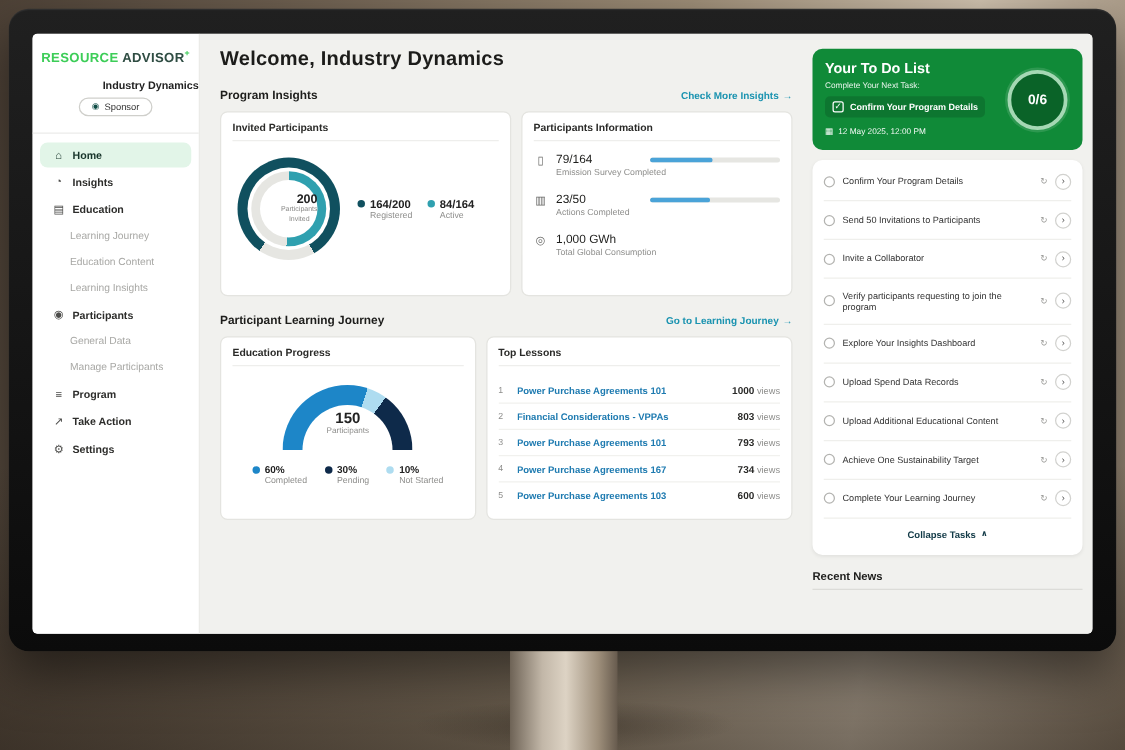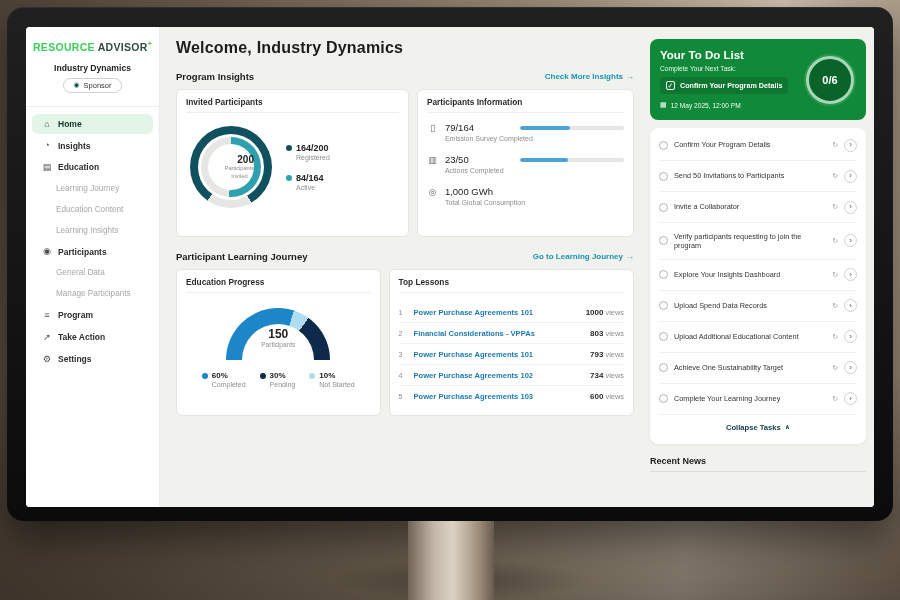--- a/index.html
+++ b/index.html
@@ -18,21 +18,21 @@
   .screen{position:absolute;left:19px;top:20px;right:19px;bottom:14px;background:#fff;
     border-radius:4px;overflow:hidden;display:flex;}
   .stand{position:absolute;left:408px;top:521px;width:86px;height:79px;
     background:linear-gradient(90deg,#6e6356 0%,#c2b7a8 30%,#ddd3c4 52%,#9e8f7b 82%,#675b4e 100%);}
   .stand-shadow{position:absolute;left:330px;top:560px;width:260px;height:40px;
     background:radial-gradient(ellipse at center,rgba(30,24,18,.35),transparent 70%);}
   
   .sidebar{width:134px;background:#fff;border-right:1px solid #ebebe8;padding-top:13px;flex-shrink:0;display:flex;flex-direction:column}
   .logo{text-align:center;font-weight:bold;font-size:10.5px;letter-spacing:.3px;white-space:nowrap}
   .logo .p1{color:#3dcd58}.logo .p2{color:#2f4d43}.logo sup{color:#3dcd58;font-size:7px;font-weight:bold}
-  .org-name{text-align:center;font-size:8.6px;font-weight:bold;color:#222;margin-top:10px}
+  .org-name{text-align:right;font-size:8.6px;font-weight:bold;color:#222;margin-top:10px}
   .badge{margin:5px auto 3px;display:flex;align-items:center;gap:4px;width:max-content;border:1px solid #cfcfcb;border-radius:10px;padding:2px 9px;font-size:7.5px;color:#333;cursor:pointer;background:#fff}
   .badge-icon{color:#0f4d46;font-size:7px}
   .side-divider{border-bottom:1px solid #ececea;margin:10px 0 6px}
   .nav-item{display:flex;align-items:center;gap:6px;padding:5px 10px;margin:1px 6px;font-size:8.5px;color:#2d2d2b;font-weight:600;border-radius:6px;cursor:pointer;line-height:1.2}
   .nav-icon{width:10px;font-size:9px;color:#4c4c4a;text-align:center;font-weight:400;flex-shrink:0}
   .nav-item.sub{padding-left:24px;color:#a8a8a5;font-weight:400;font-size:8.2px}
   .nav-item.active{background:#e2f5e8;color:#17342a}
   .nav-item.active .nav-icon{color:#17342a}
   
   .content{flex:1;background:#f1f1ee;display:flex;min-width:0}
@@ -52,21 +52,21 @@
   .row1 .card{min-height:148px}.row2 .card{min-height:142px}
   .card-title{font-size:8.3px;font-weight:bold;color:#2a2a28;padding-bottom:5px;border-bottom:1px solid #eeeeec;margin-bottom:9px}
   
   .donut-wrap{display:flex;align-items:center;gap:14px;padding:4px 0 0 4px}
   .donut{width:82px;height:82px;border-radius:50%;display:flex;align-items:center;justify-content:center;flex-shrink:0}
   .donut-mid{width:66px;height:66px;background:#fff;border-radius:50%;display:flex;align-items:center;justify-content:center}
   .donut-inner{width:60px;height:60px;border-radius:50%;display:flex;align-items:center;justify-content:center}
   .donut-hole{width:46px;height:46px;background:#fff;border-radius:50%;display:flex;flex-direction:column;align-items:flex-end;justify-content:center;text-align:center}
   .donut-hole .dv{font-size:10px;font-weight:bold;color:#222}
   .donut-hole .dl{font-size:5.6px;color:#8a8a88;line-height:1.3}
-  .legend-v{display:flex;flex-direction:column;gap:12px}
+  .legend-v{display:flex;flex-direction:row;gap:12px}
   .legend-line{display:flex;align-items:center;gap:4px;font-weight:bold;color:#222;font-size:9px}
   .dot{width:6px;height:6px;border-radius:50%;flex-shrink:0}
   .legend-sub{font-size:7px;color:#8d8d8b;margin-left:10px;margin-top:1px}
   
   .stat-row{display:flex;gap:7px;margin-bottom:12px;align-items:flex-start}
   .stat-icon{width:11px;font-size:9px;color:#6b6b69;text-align:center;margin-top:1px;flex-shrink:0}
   .stat-body{flex:1;min-width:0}
   .stat-top{display:flex;align-items:center;justify-content:space-between;gap:8px}
   .stat-value{font-size:9.5px;font-weight:normal;color:#1e1e1c;white-space:nowrap}
   .bar-track{flex:1;max-width:104px;height:4px;background:#e6e6e2;border-radius:2px;overflow:hidden}
@@ -357,21 +357,21 @@
                 </div>
 
                 <div class="lesson-row">
                   <span class="lesson-rank">3</span>
                   <span class="lesson-title">Power Purchase Agreements 101</span>
                   <span class="lesson-views"><b>793</b> <span>views</span></span>
                 </div>
 
                 <div class="lesson-row">
                   <span class="lesson-rank">4</span>
-                  <span class="lesson-title">Power Purchase Agreements 102</span>
+                  <span class="lesson-title">Power Purchase Agreements 167</span>
                   <span class="lesson-views"><b>734</b> <span>views</span></span>
                 </div>
 
                 <div class="lesson-row">
                   <span class="lesson-rank">5</span>
                   <span class="lesson-title">Power Purchase Agreements 103</span>
                   <span class="lesson-views"><b>600</b> <span>views</span></span>
                 </div>
               </div>
           </div>

